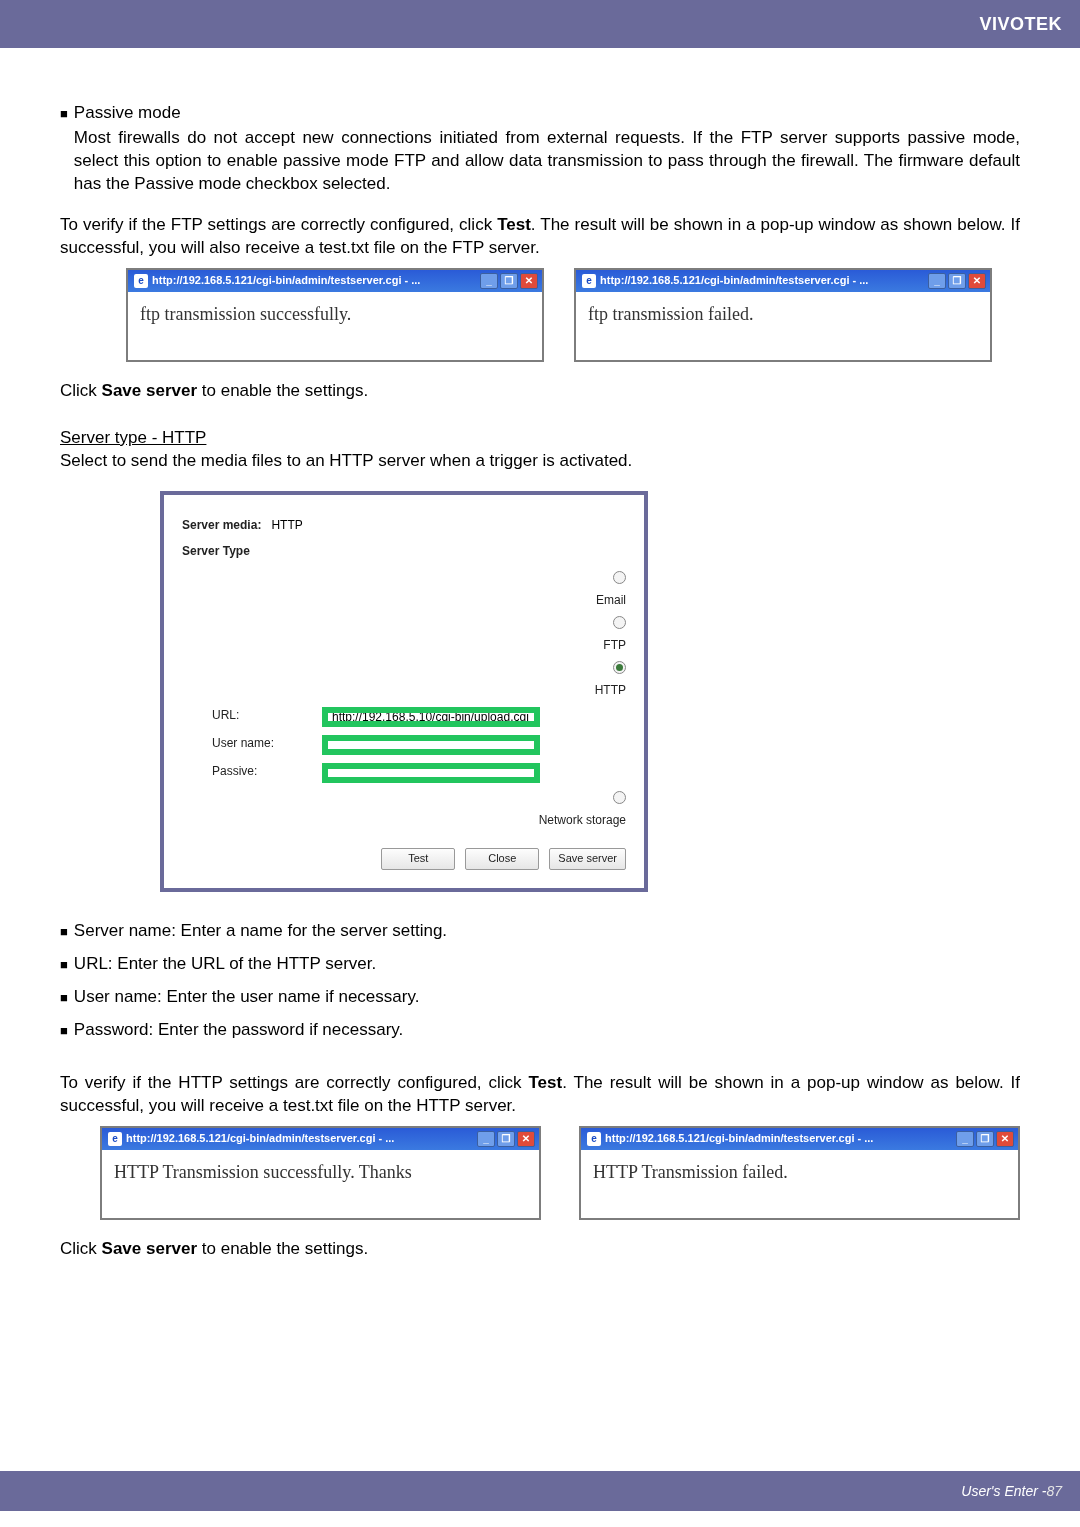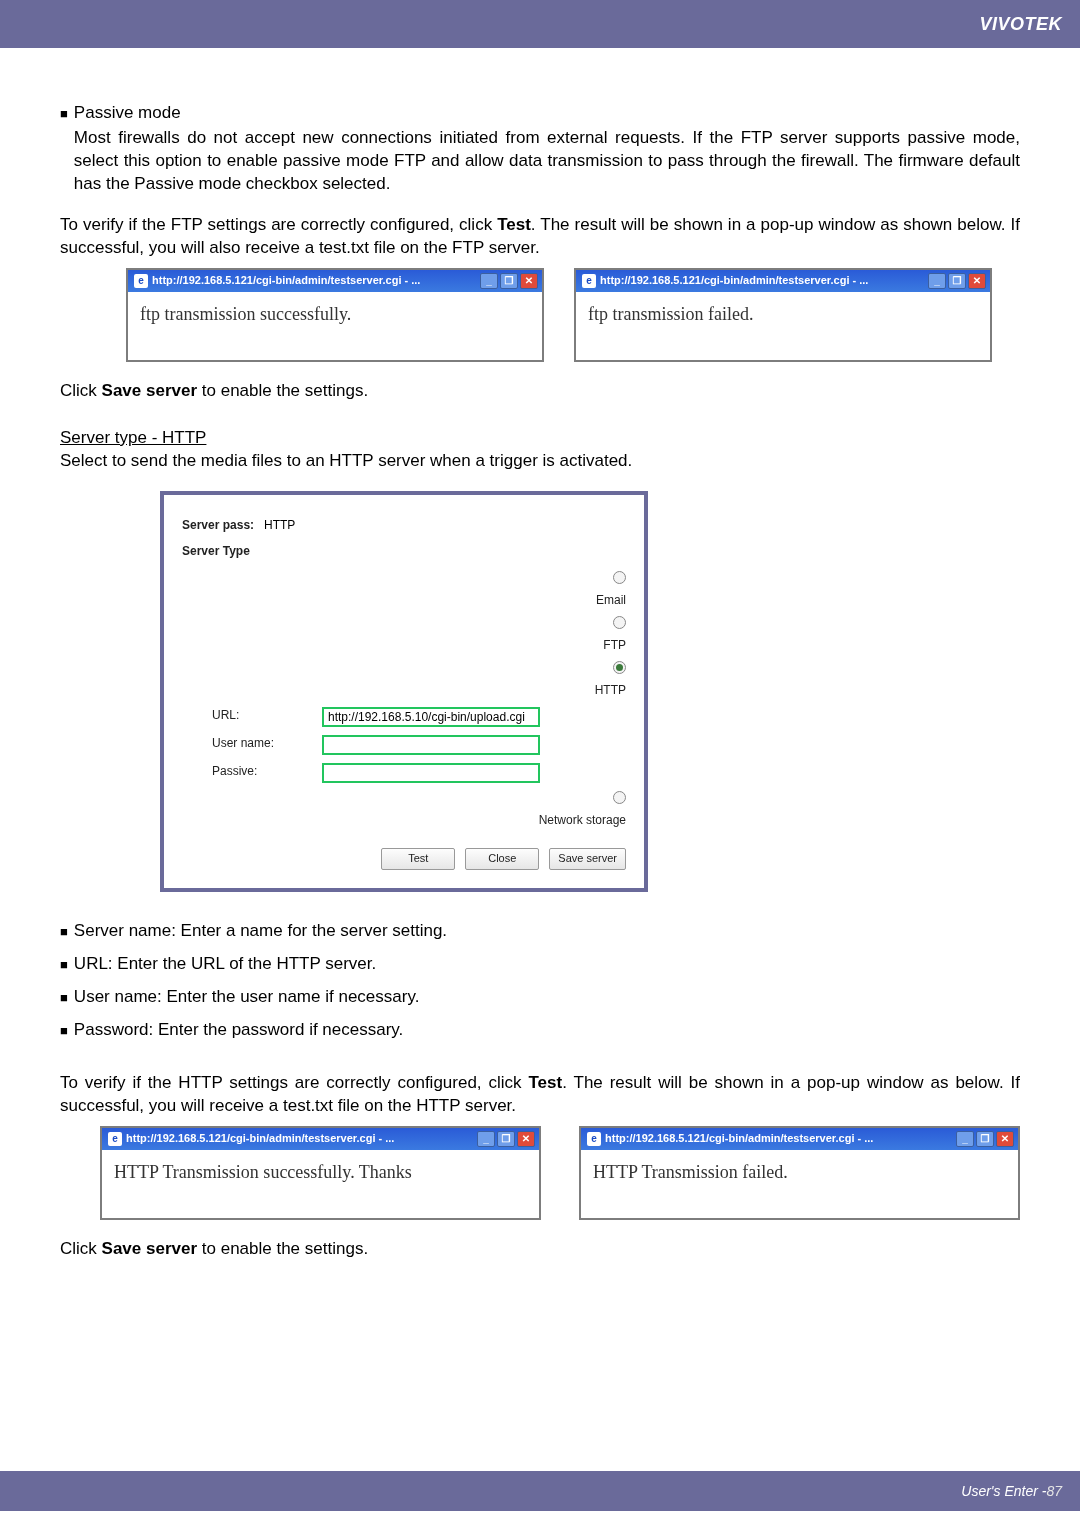--- a/index.html
+++ b/index.html
@@ -13,21 +13,20 @@
   .header-band {
     background: #6a6a9a;
     height: 48px;
     position: relative;
   }
   .header-brand {
     position: absolute;
     right: 18px;
     top: 14px;
     color: #fff;
-    font-style: italic;
     font-weight: bold;
     font-size: 18px;
     letter-spacing: 0.5px;
   }
   .content {
     padding: 48px 60px 60px 60px;
     font-size: 17px;
     line-height: 1.35;
   }
   .bullet-block { margin: 6px 0 6px 0; }
@@ -109,21 +108,21 @@
     content: ""; width: 7px; height: 7px; border-radius: 50%;
     background: #3b7a3b;
   }
   .field-row {
     display: flex; align-items: flex-start;
     margin: 8px 0 8px 30px;
   }
   .field-label { width: 110px; }
   .field-input {
     width: 218px; height: 20px;
-    border: 2px solid #22c55e; background: #fff;
+    border: 6px solid #22c55e; background: #fff;
     font-size: 12px; padding: 2px 4px; color: #000;
     font-family: Arial, sans-serif;
   }
   .btn-row {
     display: flex; justify-content: flex-end; gap: 10px;
     margin-top: 20px;
   }
   .cfg-btn {
     min-width: 74px; height: 22px;
     background: linear-gradient(#fdfdfd, #e6e6e6);
@@ -204,21 +203,21 @@
 
   <p class="save-line">
     <span>Click </span><b>Save server</b><span> to enable the settings.</span>
   </p>
 
   <p class="section-heading">Server type - HTTP</p>
   <p>Select to send the media files to an HTTP server when a trigger is activated.</p>
 
   <div class="config-panel">
     <div class="cfg-row">
-      <span class="cfg-label-strong">Server pass:</span>
+      <span class="cfg-label-strong">Server media:</span>
       <span class="cfg-value">HTTP</span>
     </div>
     <div class="cfg-section-title">Server Type</div>
 
     <div class="radio-row">
       <span class="radio"></span>
       <span>Email</span>
     </div>
     <div class="radio-row">
       <span class="radio"></span>

